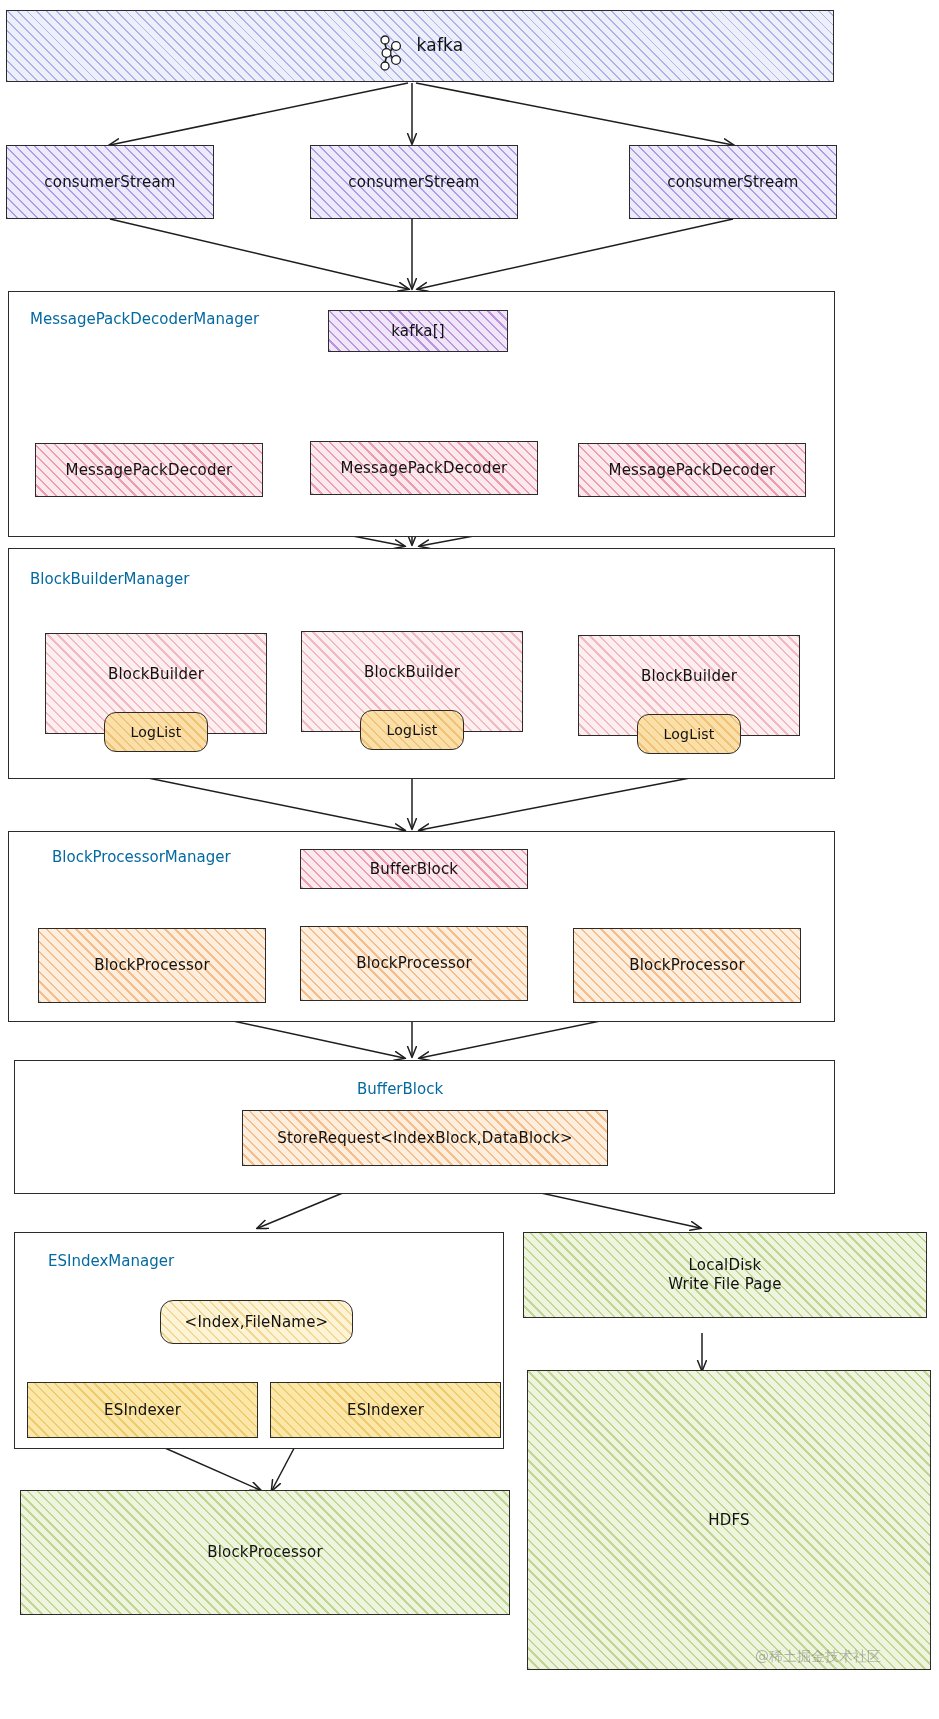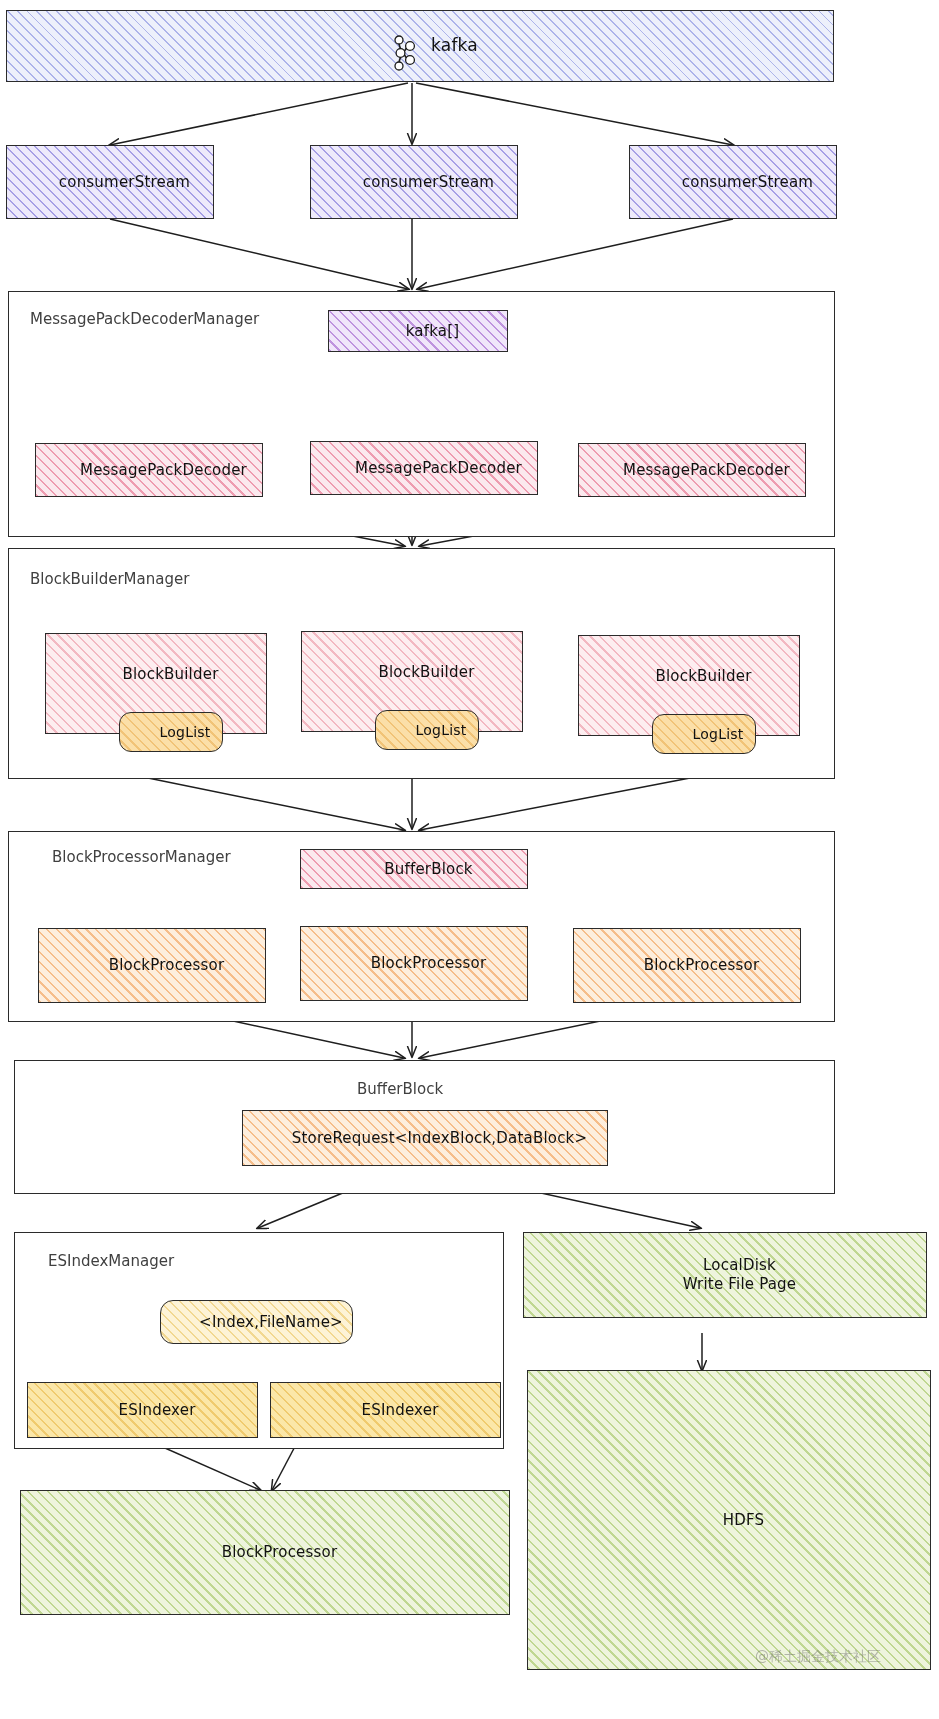--- a/index.html
+++ b/index.html
@@ -32,31 +32,30 @@
     display: flex;
     align-items: center;
     justify-content: center;
     text-align: center;
     color: #111111;
     font-family: "DejaVu Sans", sans-serif;
     font-size: 15px;
     letter-spacing: 0.2px;
     line-height: 1.25;
     white-space: pre-line;
-    padding-left: 29px;
   }
   .container-box {
     position: absolute;
     box-sizing: border-box;
     border: 1.6px solid #2b2b2b;
     background: #ffffff;
   }
   .container-label {
     position: absolute;
-    color: #404040;
+    color: #0369a1;
     font-size: 15px;
     font-family: "DejaVu Sans", sans-serif;
     white-space: nowrap;
   }
   .rounded {
     border-radius: 12px;
   }
   
   .fill-blue {
     background-color: #edf0fb;

